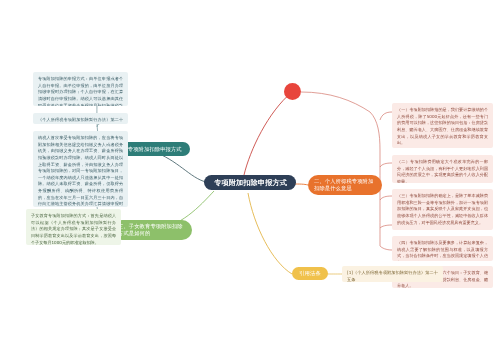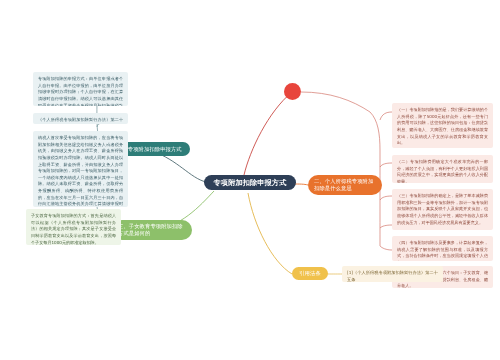--- a/index.html
+++ b/index.html
@@ -118,21 +118,21 @@
     <path d="M380,167 C382,164 386,163 392,163" stroke="#d2766a" stroke-width="0.7" fill="none"></path>
     <path d="M380,200 C382,197 386,196 392,196" stroke="#d2766a" stroke-width="0.7" fill="none"></path>
     <path d="M380,228 C382,226 386,225 392,225" stroke="#d2766a" stroke-width="0.7" fill="none"></path>
     <path d="M380,246 C382,248 386,250 392,250" stroke="#d2766a" stroke-width="0.7" fill="none"></path>
 
     <path d="M327,274 C334,274 338,274 342,274" stroke="#e3b648" stroke-width="0.7" fill="none"></path>
   </svg>
 
   <div class="dot-red" style="left:284px;top:83px;"></div>
 
-  <div class="pill root" style="left:204px;top:175px;width:92px;height:15px;">
+  <div class="pill root" style="left:204px;top:175px;width:92px;height:15px;justify-content:flex-end;">
     <span>专项附加扣除申报方式</span>
   </div>
 
   <div class="pill br-teal" style="left:110px;top:142px;width:80px;height:14px;">
     <span>一、专项附加扣除申报方式</span>
   </div>
 
   <div class="pill br-orange" style="left:308px;top:175px;width:74px;height:20px;">
     <span>二、个人所得税专项附加扣除是什么意思</span>
   </div>

